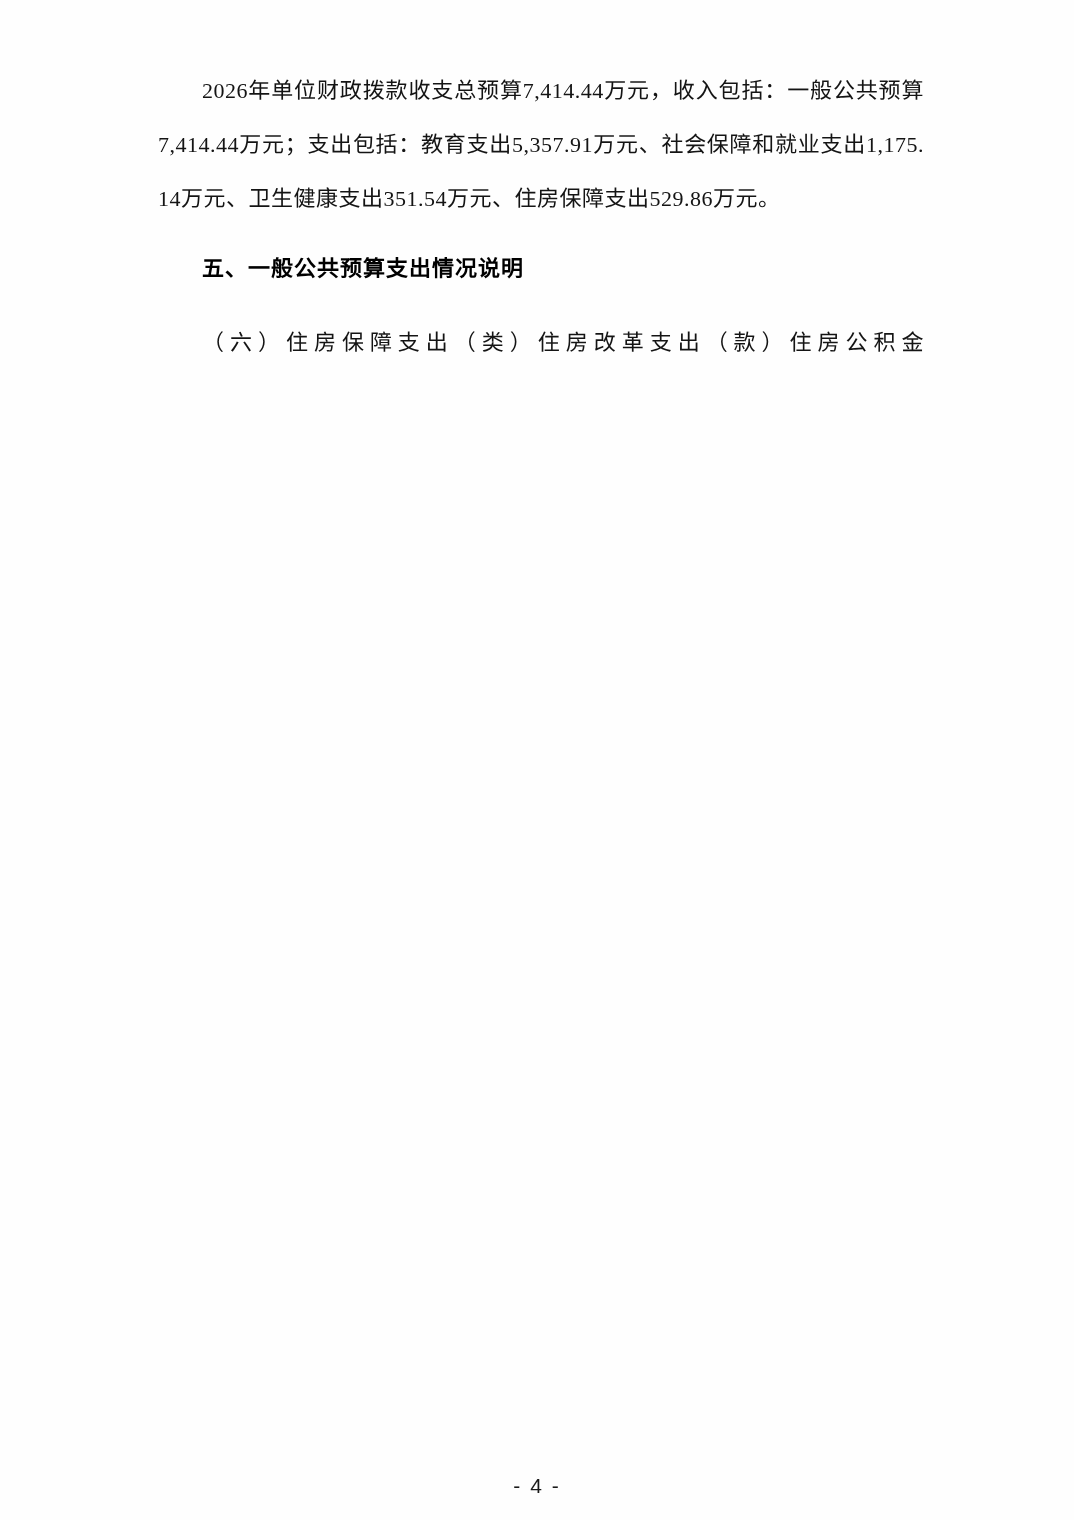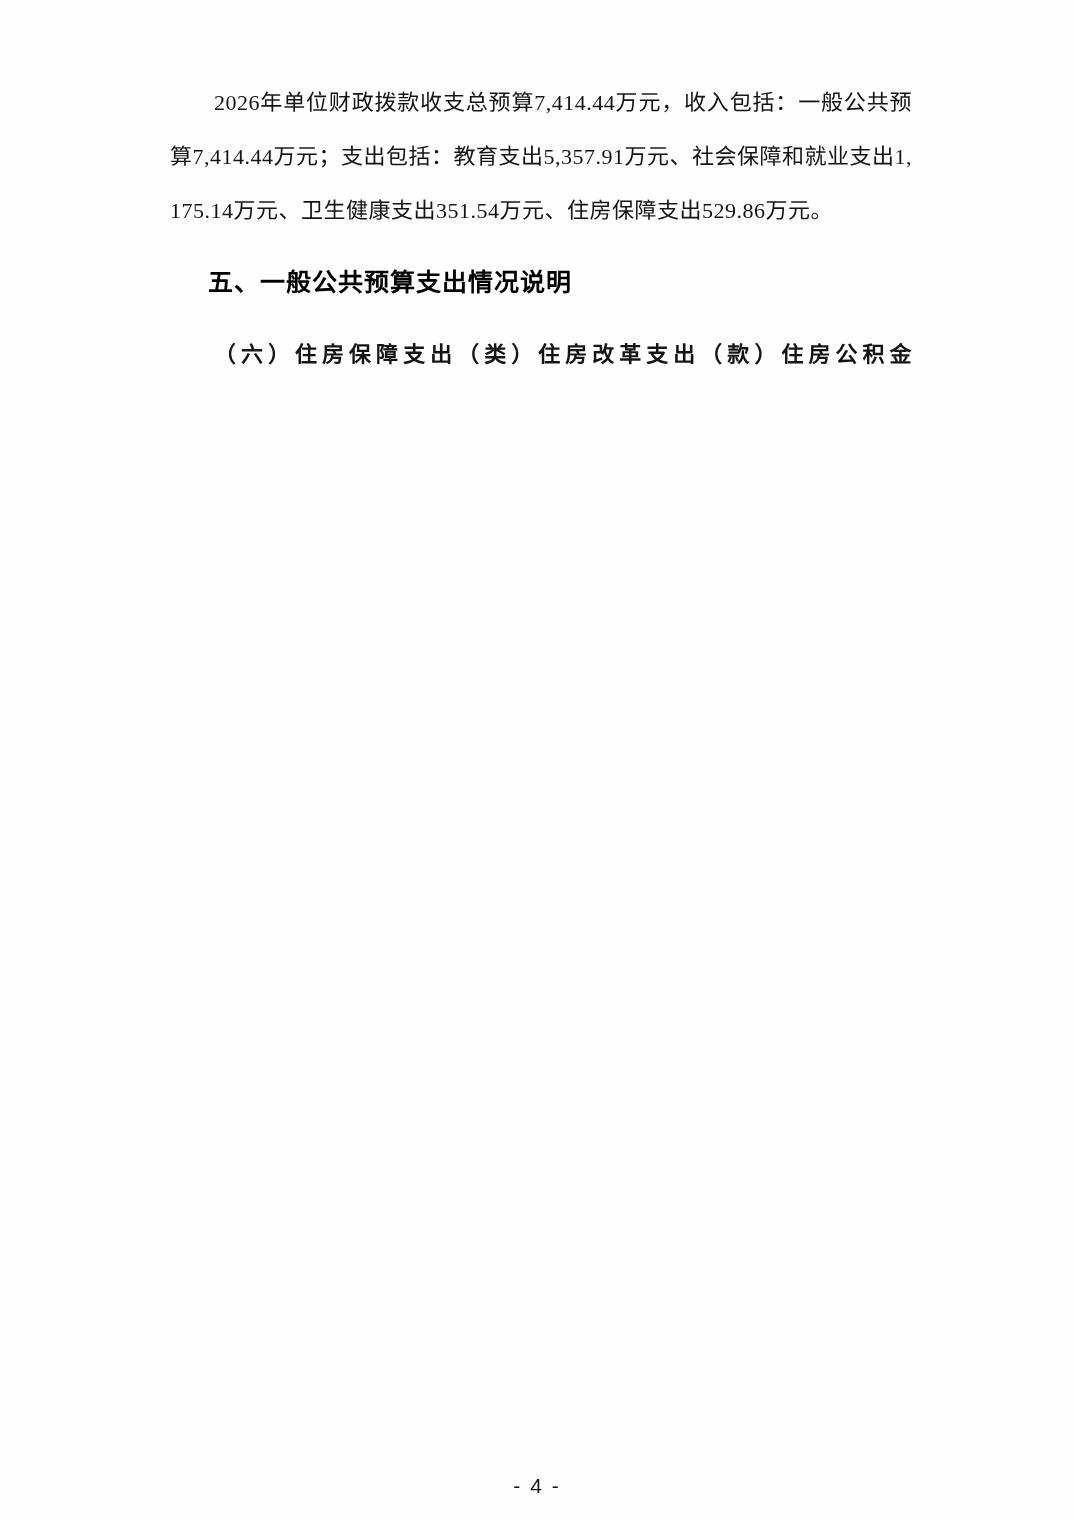--- a/index.html
+++ b/index.html
@@ -21,35 +21,34 @@
     left: 158px;
     width: 766px;
     color: #141414;
     font-family: "Liberation Serif", "DejaVu Serif", serif;
     font-size: 22px;
     line-height: 54px;
     text-align: justify;
     text-justify: inter-character;
   }
   .para {
-    margin: 12px;
+    margin: 0;
     text-indent: 2em;
     letter-spacing: 0.5px;
     word-break: break-all;
   }
   .para-truncated {
     
     text-align-last: justify;
-    font-weight: bold;
   }
   .heading {
     margin: 18px 0 18px 0;
-    font-family: Liberation Serif, serif;
+    font-family: Liberation Mono, monospace;
     font-weight: 700;
-    font-size: 25px;
+    font-size: 22px;
     line-height: 54px;
     text-indent: 2em;
     color: #000000;
     letter-spacing: 1px;
   }
   .footer {
     position: absolute;
     left: 0;
     top: 1474px;
     width: 100%;

